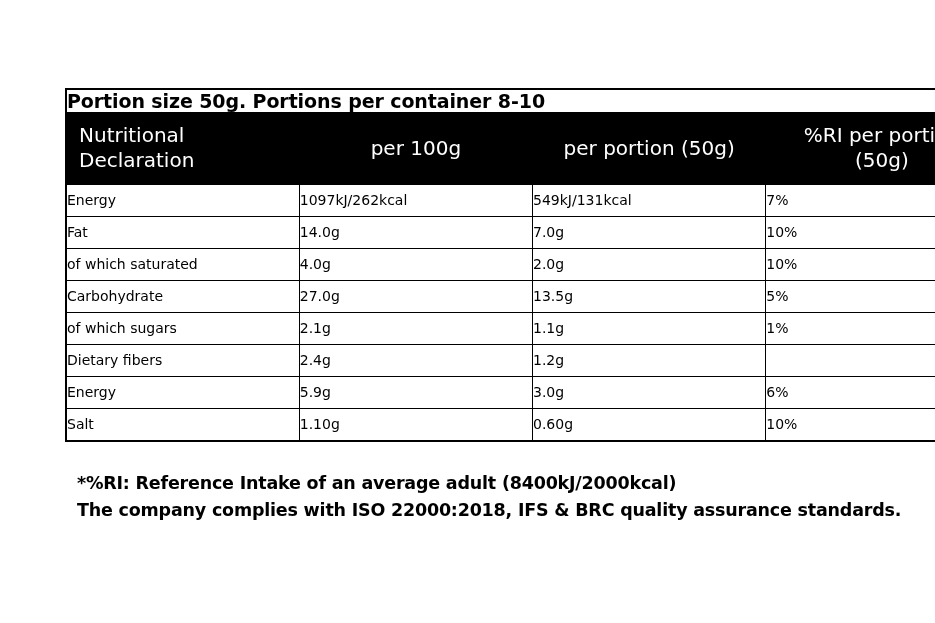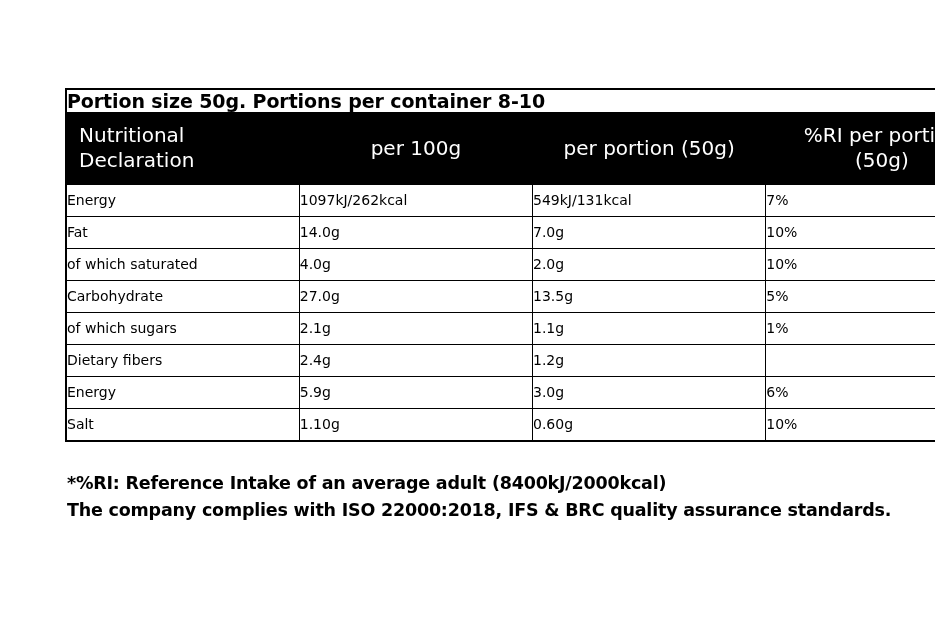--- a/index.html
+++ b/index.html
@@ -100,21 +100,21 @@
     border-right: none;
   }
   tbody tr:first-child td {
     border-top: none;
   }
   tbody tr:last-child td {
     border-bottom: none;
   }
   .footnotes {
     position: absolute;
-    left: 67px;
+    left: 77px;
     top: 470px;
     width: 830px;
   }
   .footnote {
     font-size: 17.5px;
     font-weight: bold;
     letter-spacing: -0.2px;
     line-height: 1.55;
     white-space: nowrap;
   }

